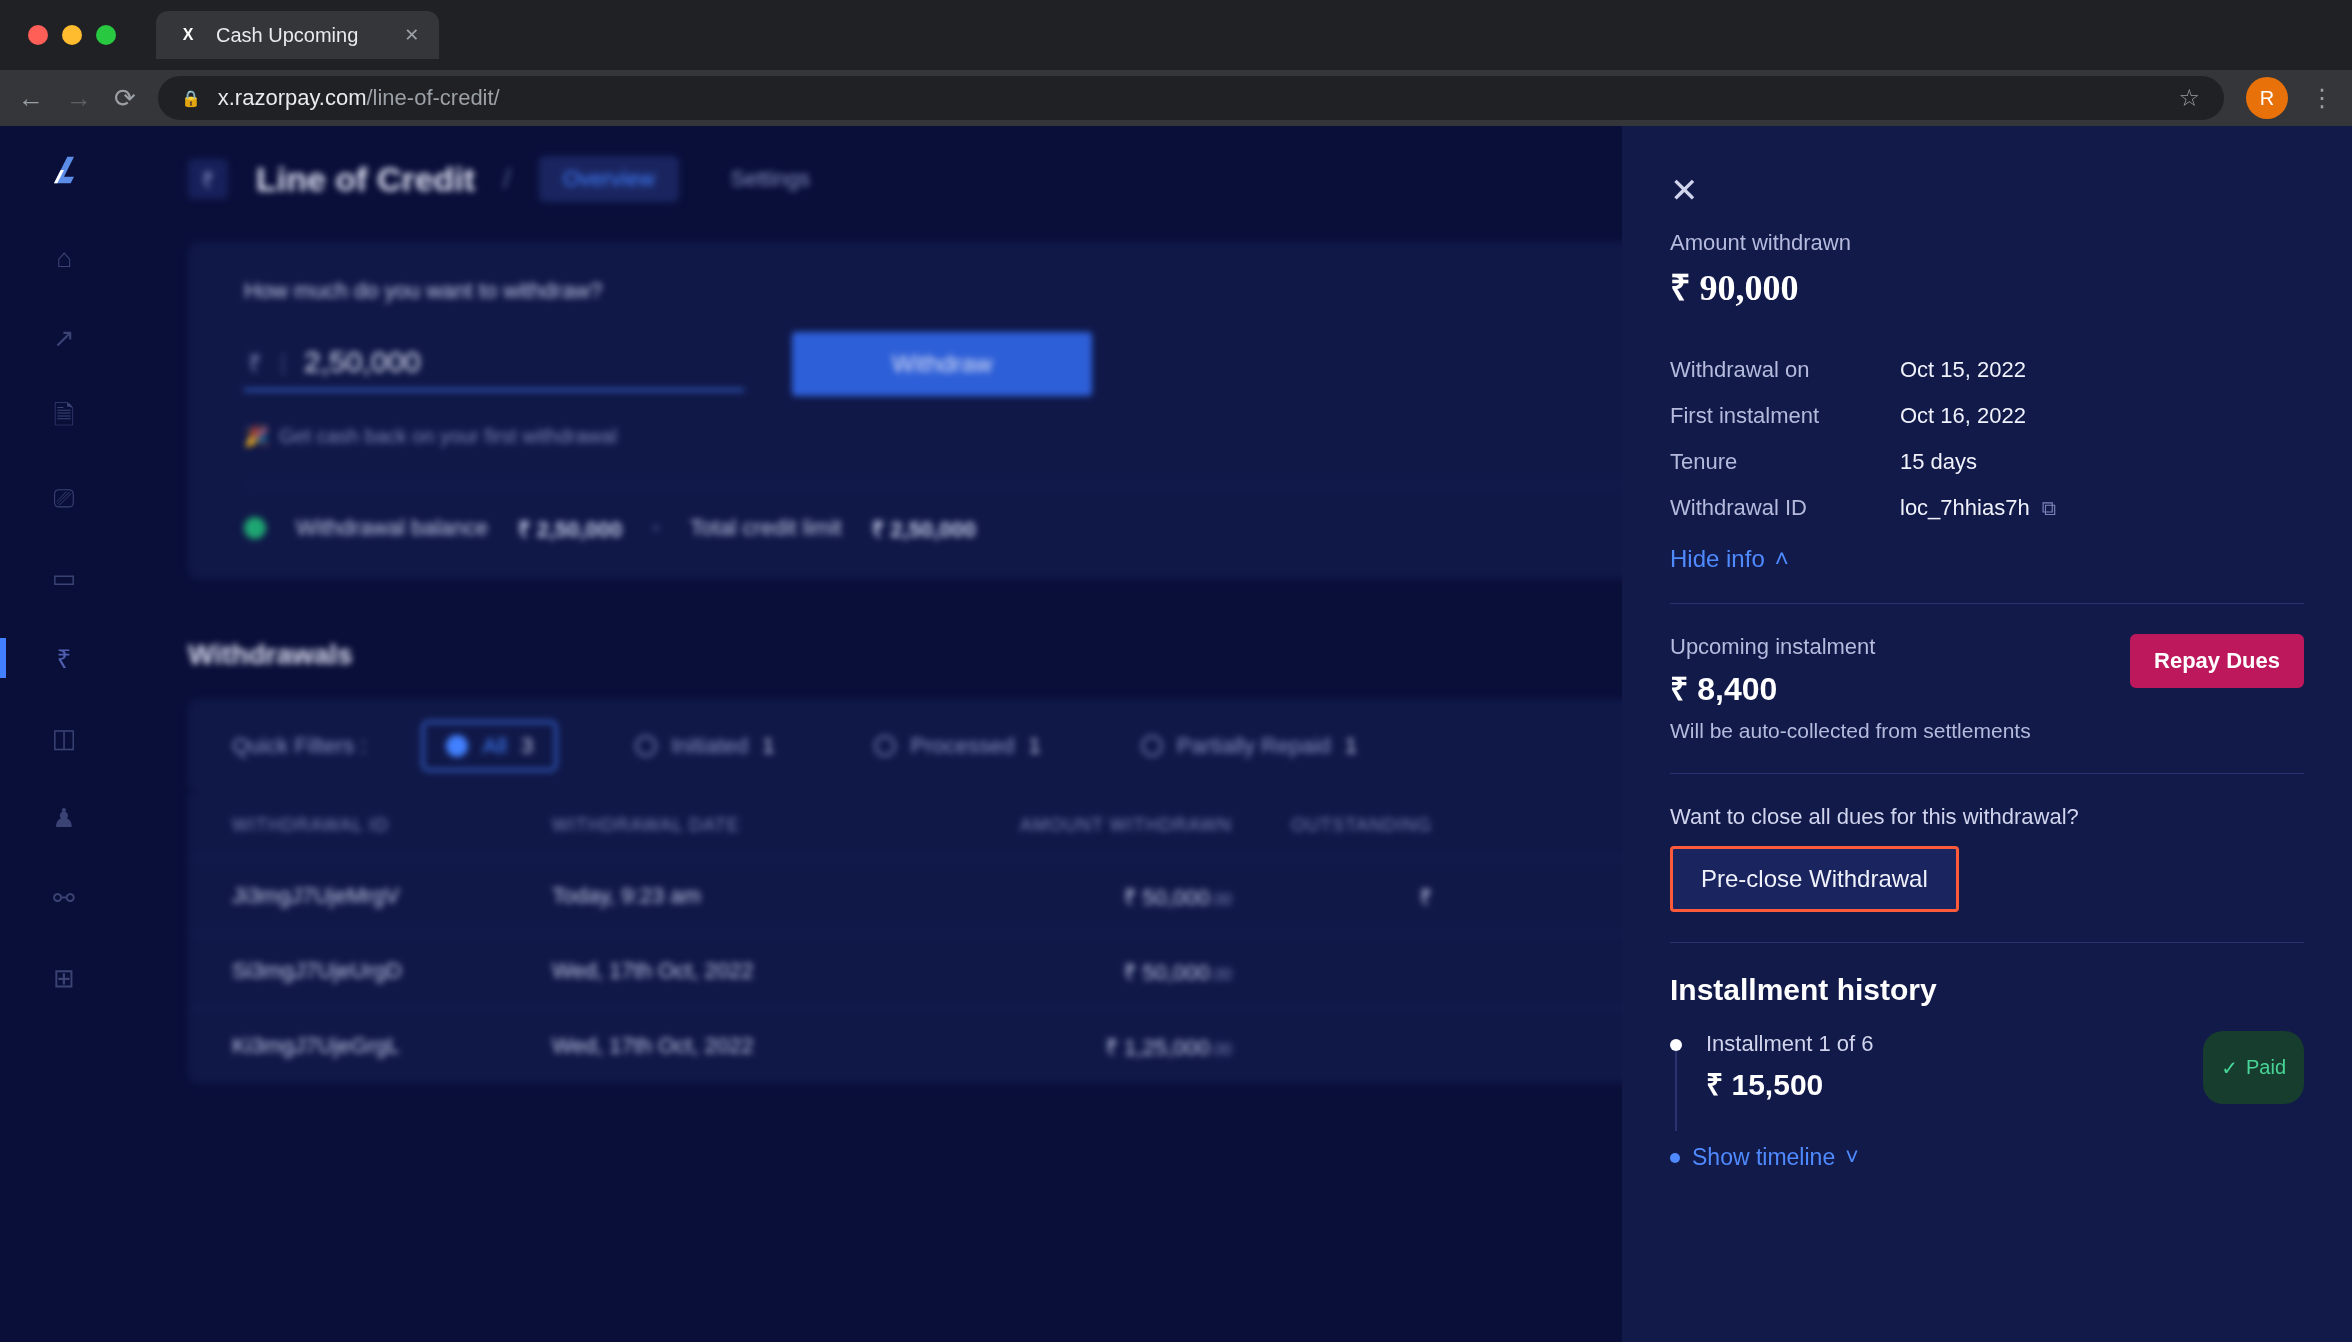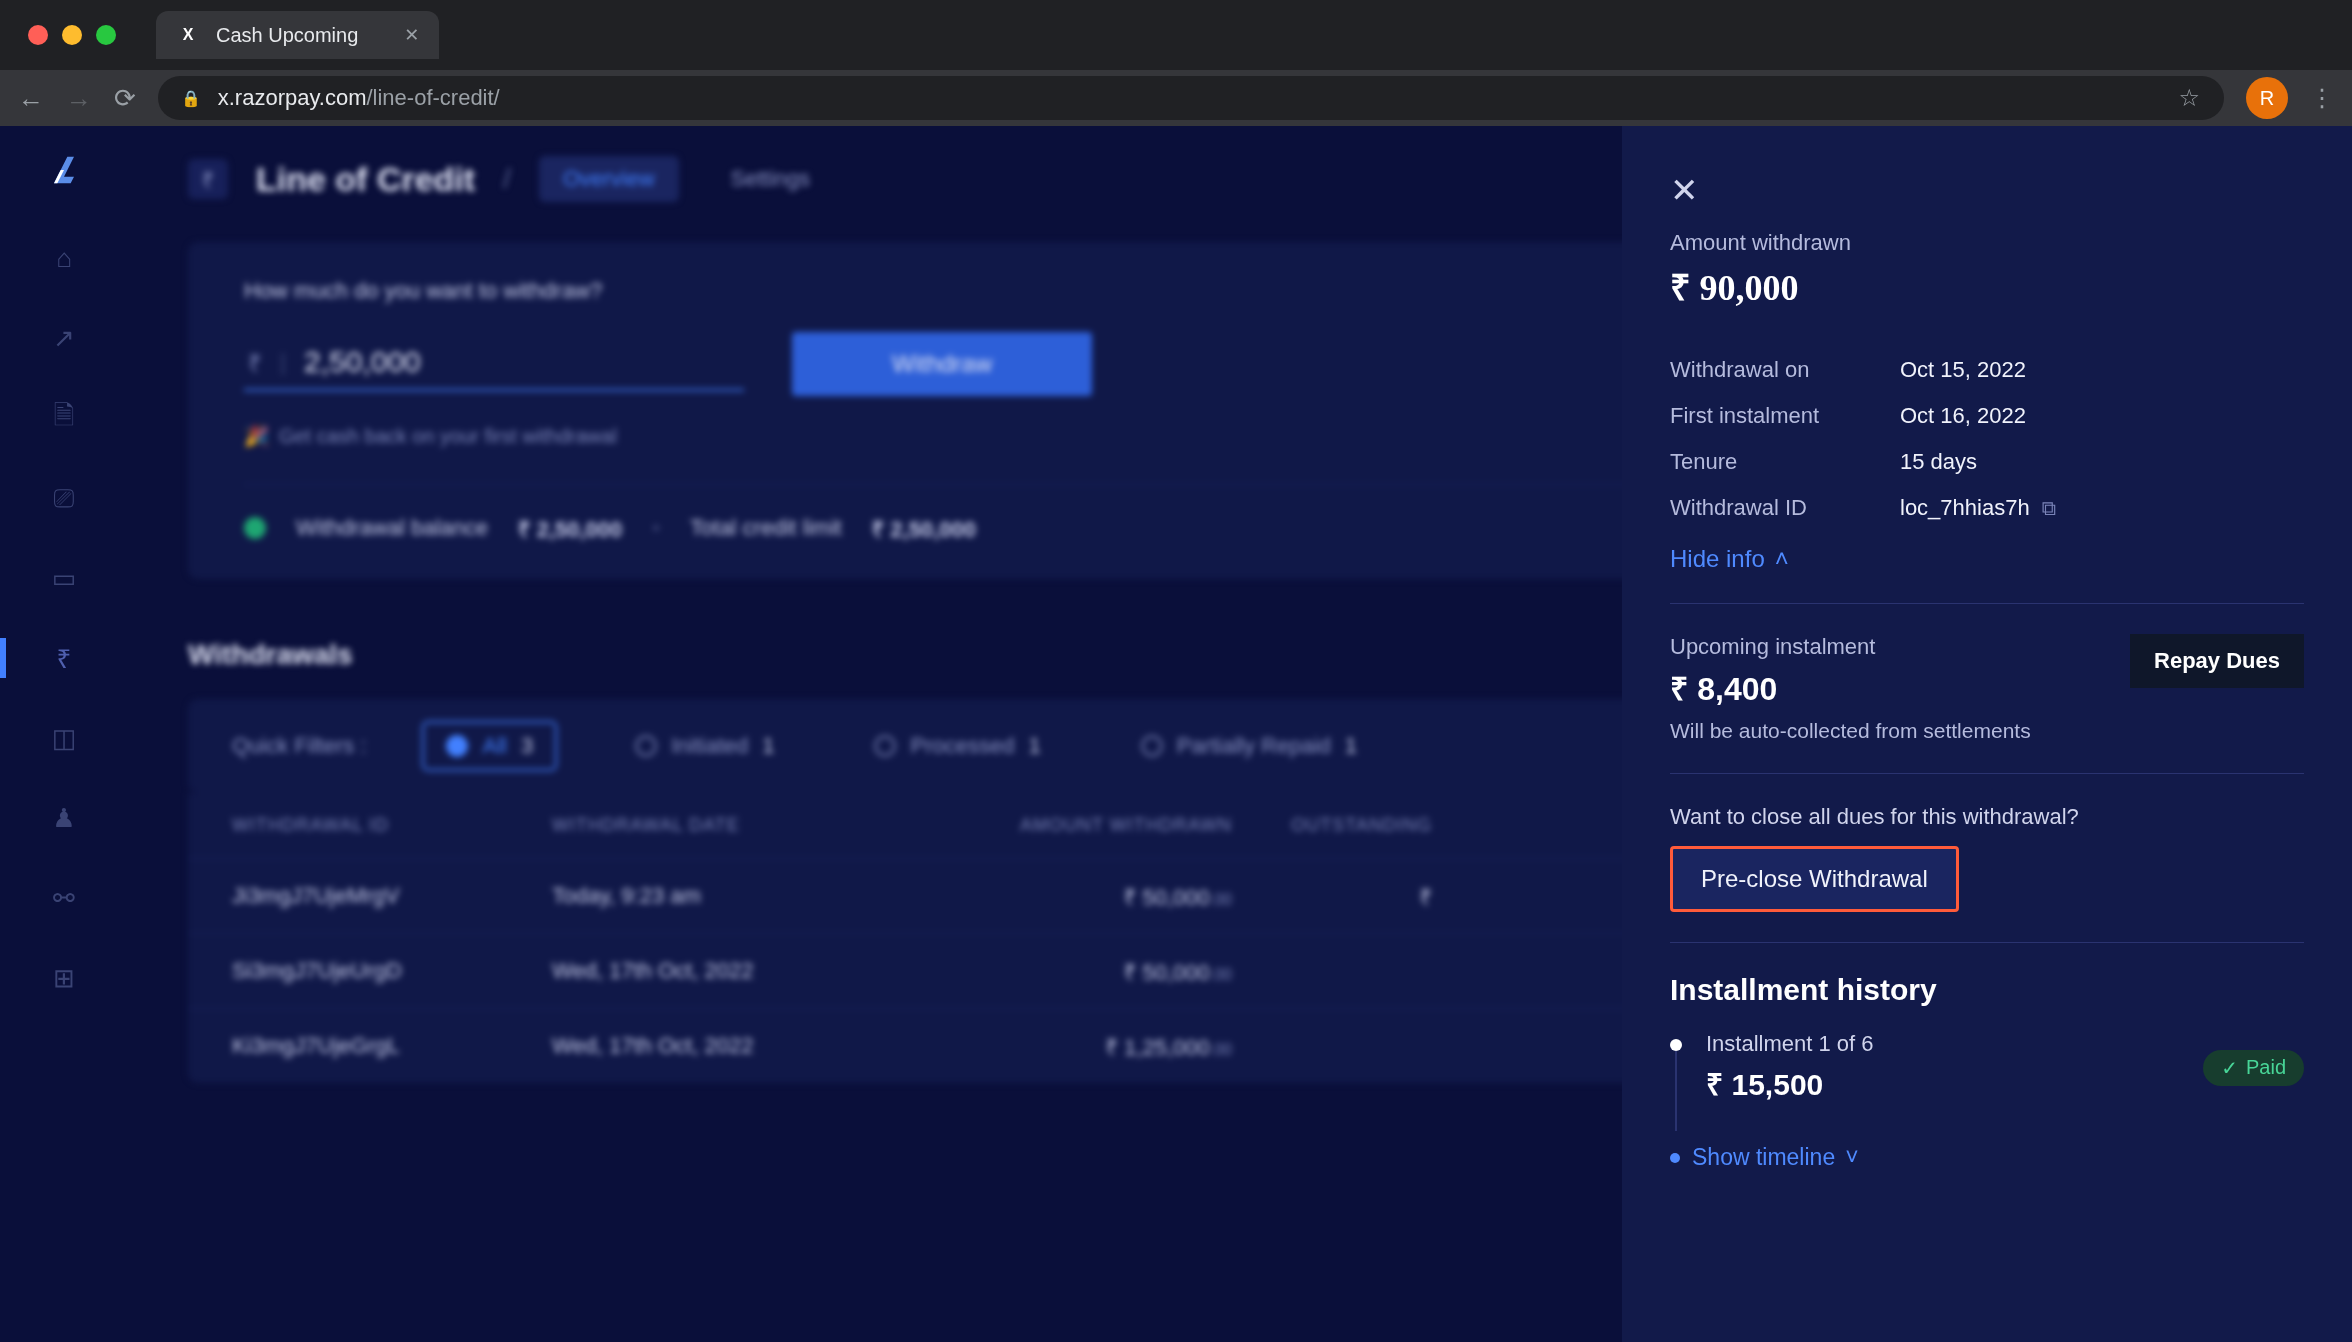--- a/index.html
+++ b/index.html
@@ -80,21 +80,21 @@
 .close-x { color:#d0d4ec; font-size:34px; margin-bottom:20px; display:block; }
 .d-label { color:#b5bbdd; font-size:22px; margin-bottom:6px; }
 .d-amount { color:#fff; font-size:36px; font-weight:700; margin-bottom:36px;font-family:Liberation Serif, serif; }
 .info-row { display:flex; padding:10px 0; }
 .info-row .k { color:#b5bbdd; font-size:22px; width:230px; }
 .info-row .v { color:#f0f2fb; font-size:22px; }
 .copy-icon { color:#7a84b8; margin-left:12px; font-size:20px; }
 .hide-info { color:#4f8aff; font-size:24px; font-weight:500; margin-top:14px; display:flex; align-items:center; gap:10px; }
 .divider { height:1px; background:#2a3370; margin:30px 0; }
 .upcoming-row { display:flex; justify-content:space-between; align-items:flex-start; }
-.repay-btn { background:#0f172a; color:#fff; font-size:22px; font-weight:600; padding:14px 24px; border:none; border-radius:0; }
+.repay-btn { background:#be185d; color:#fff; font-size:22px; font-weight:600; padding:14px 24px; border:none; border-radius:6px; }
 .auto-note { color:#b5bbdd; font-size:21px; margin-top:10px; }
 .close-question { color:#d0d4ec; font-size:22px; margin-bottom:16px; }
 .preclose-btn { border:3px solid #ff5b3a; color:#f0f2fb; font-size:24px; padding:16px 28px; background:#1a2560; border-radius:4px; }
 .hist-title { color:#fff; font-size:30px; font-weight:700; margin-bottom:24px; }
 .inst-item { display:flex; align-items:flex-start; gap:24px; }
 .timeline-dot { width:12px; height:12px; background:#fff; border-radius:50%; margin-top:8px; position:relative; }
 .timeline-dot::after { content:''; position:absolute; top:12px; left:5px; width:2px; height:80px; background:#2a3370; }
 .inst-body { flex:1; }
 .inst-label { color:#d0d4ec; font-size:22px; margin-bottom:6px; }
 .inst-amt { color:#fff; font-size:30px; font-weight:700; }
@@ -288,21 +288,21 @@
 
     <div class="close-question">Want to close all dues for this withdrawal?</div>
     <button class="preclose-btn">Pre-close Withdrawal</button>
 
     <div class="divider"></div>
 
     <div class="hist-title">Installment history</div>
     <div class="inst-item">
       <div class="timeline-dot"></div>
       <div class="inst-body">
-        <div style="display:flex;justify-content:space-between;align-items:center">
+        <div style="display:flex;justify-content:space-between;">
           <div>
             <div class="inst-label">Installment 1 of 6</div>
             <div class="inst-amt">₹ 15,500</div>
           </div>
           <div class="paid-badge">
               <span>✓</span>
               <span>Paid</span>
             </div>
         </div>
       </div>

